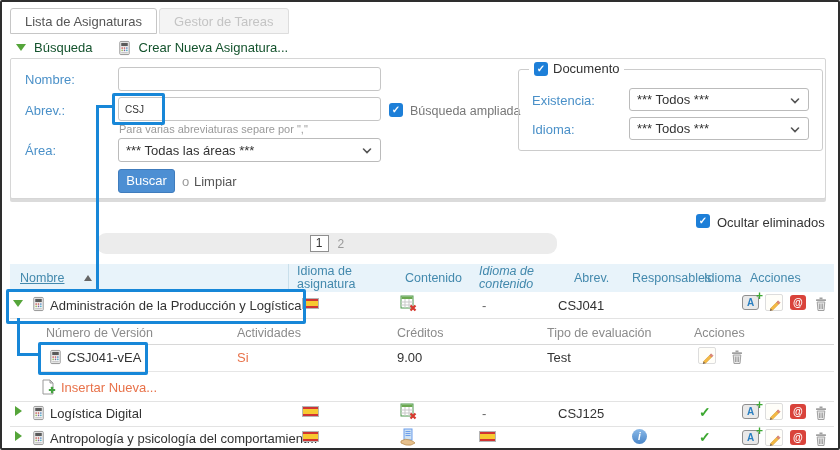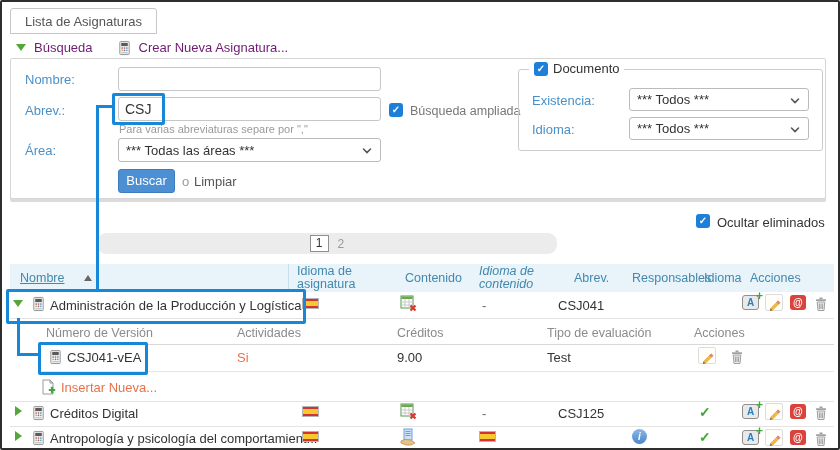--- a/index.html
+++ b/index.html
@@ -4,28 +4,28 @@
 <style>
   html,body{margin:0;padding:0;background:#fff;font-family:"Liberation Sans",sans-serif;}
   .window{position:relative;width:840px;height:450px;box-sizing:border-box;border:2px solid #2e2e2e;border-radius:2px;background:#fff;overflow:hidden;}
   .abs{position:absolute;}
   
   .tabbar{position:absolute;left:8px;top:6px;display:flex;gap:2px;}
   .tab{height:26px;line-height:26px;padding:0 14px;font-size:13px;border:1px solid #c6c6c6;border-radius:3px 3px 0 0;box-sizing:border-box;}
   .tab.active{background:#fff;color:#555;}
   .tab.inactive{background:#f4f4f4;color:#c4c4c4;border-color:#ddd;}
   
-  .toolbar{position:absolute;left:14px;top:37px;display:flex;align-items:center;font-size:13px;color:#701a75;}
+  .toolbar{position:absolute;left:14px;top:37px;display:flex;align-items:center;font-size:13px;color:#14532d;}
   .tri-down{width:0;height:0;border-left:5px solid transparent;border-right:5px solid transparent;border-top:7px solid #55a53a;}
   .tri-right{width:0;height:0;border-top:5px solid transparent;border-bottom:5px solid transparent;border-left:7px solid #55a53a;}
   .tri-sort{display:inline-block;width:0;height:0;border-left:4px solid transparent;border-right:4px solid transparent;border-bottom:6px solid #666;margin-left:6px;}
   
   .panel{position:absolute;left:8px;top:56px;width:816px;height:141px;border:1px solid #d6d6d6;border-radius:2px;background:#fff;box-shadow:0 3px 0 rgba(0,0,0,0.14);box-sizing:border-box;}
   .lbl{position:absolute;font-size:13px;color:#4a90c8;}
-  .inp{position:absolute;height:24px;border:1px solid #c6c6c6;border-radius:3px;font-family:"Liberation Sans",sans-serif;font-size:14px;color:#333;padding:0 6px;box-sizing:border-box;outline:none;}
+  .inp{position:absolute;height:24px;border:1px solid #c6c6c6;border-radius:3px;font-family:"Liberation Sans",sans-serif;font-size:10px;color:#333;padding:0 6px;box-sizing:border-box;outline:none;}
   .selectbox{position:absolute;height:24px;border:1px solid #bbb;border-radius:3px;background:#fff;display:flex;align-items:center;justify-content:space-between;padding:0 7px;font-size:13px;color:#333;box-sizing:border-box;cursor:default;}
   .hint{position:absolute;font-size:11px;color:#9a9a9a;}
   .btn{position:absolute;background:#4d8fd3;border:1px solid #3f7cbd;border-radius:3px;color:#fff;font-size:13px;text-align:center;line-height:22px;height:24px;box-sizing:border-box;}
   .cb{display:inline-block;width:14px;height:14px;background:#1d7fd8;border-radius:3px;color:#fff;font-size:10px;line-height:14px;text-align:center;font-weight:bold;}
   .fset{position:absolute;left:507px;top:10px;width:303px;height:80px;border:1px solid #ccc;border-radius:3px;}
   .legend{position:absolute;left:10px;top:-9px;background:#fff;padding:0 5px;display:flex;align-items:center;gap:5px;font-size:13px;color:#333;}
   
   .pager{position:absolute;left:95px;top:231px;width:460px;height:21px;background:#ececec;border-radius:9px;display:flex;align-items:center;justify-content:center;gap:9px;font-size:12px;}
   .page-cur{background:#fff;border:1px solid #8f8f8f;padding:0 5px;line-height:15px;color:#333;}
   .page-oth{color:#9a9a9a;}
@@ -106,20 +106,21 @@
     <symbol id="i-chev" viewBox="0 0 12 12">
       <path d="M2.5 4 L6 7.5 L9.5 4" fill="none" stroke="#555" stroke-width="1.6" stroke-linecap="round"></path>
     </symbol>
   </defs>
 </svg>
 
 <div class="window">
 
   <div class="tabbar">
     <div class="tab active">Lista de Asignaturas</div>
+    <div class="tab inactive">Gestor de Tareas</div>
   </div>
 
   <div class="toolbar">
     <span class="tri-down"></span>
     <span style="margin-left:8px;">Búsqueda</span>
     <span style="margin-left:24px;"><svg class="ic" width="15" height="16">
           <use href="#i-calc"></use>
         </svg></span>
     <span style="margin-left:7px;">Crear Nueva Asignatura...</span>
   </div>
@@ -239,21 +240,21 @@
   <span class="abs" style="left:38px;top:375px;"><svg class="ic" width="16" height="16">
         <use href="#i-docplus"></use>
       </svg></span>
   <span class="cellt orange" style="left:59px;top:378px;">Insertar Nueva...</span>
 
   <div class="rowline" style="top:399px;"></div>
   <span class="tri-right abs" style="left:13px;top:404px;"></span>
   <span class="abs" style="left:29px;top:401px;"><svg class="ic" width="15" height="16">
         <use href="#i-calc"></use>
       </svg></span>
-  <span class="cellt" style="left:48px;top:404px;">Créditos Digital</span>
+  <span class="cellt" style="left:48px;top:404px;">Logística Digital</span>
   <span class="flag abs" style="left:300px;top:404px;"></span>
   <span class="abs" style="left:397px;top:399px;"><svg class="ic" width="18" height="18">
         <use href="#i-sheetx"></use>
       </svg></span>
   <span class="cellt" style="left:480px;top:404px;color:#666;">-</span>
   <span class="cellt" style="left:556px;top:404px;">CSJ125</span>
   <span class="check" style="left:697px;top:402px;">✓</span>
   <span class="tr-icon" style="left:740px;top:402px;">
       <span class="tr-a">A</span>
       <span class="tr-plus">+</span>

